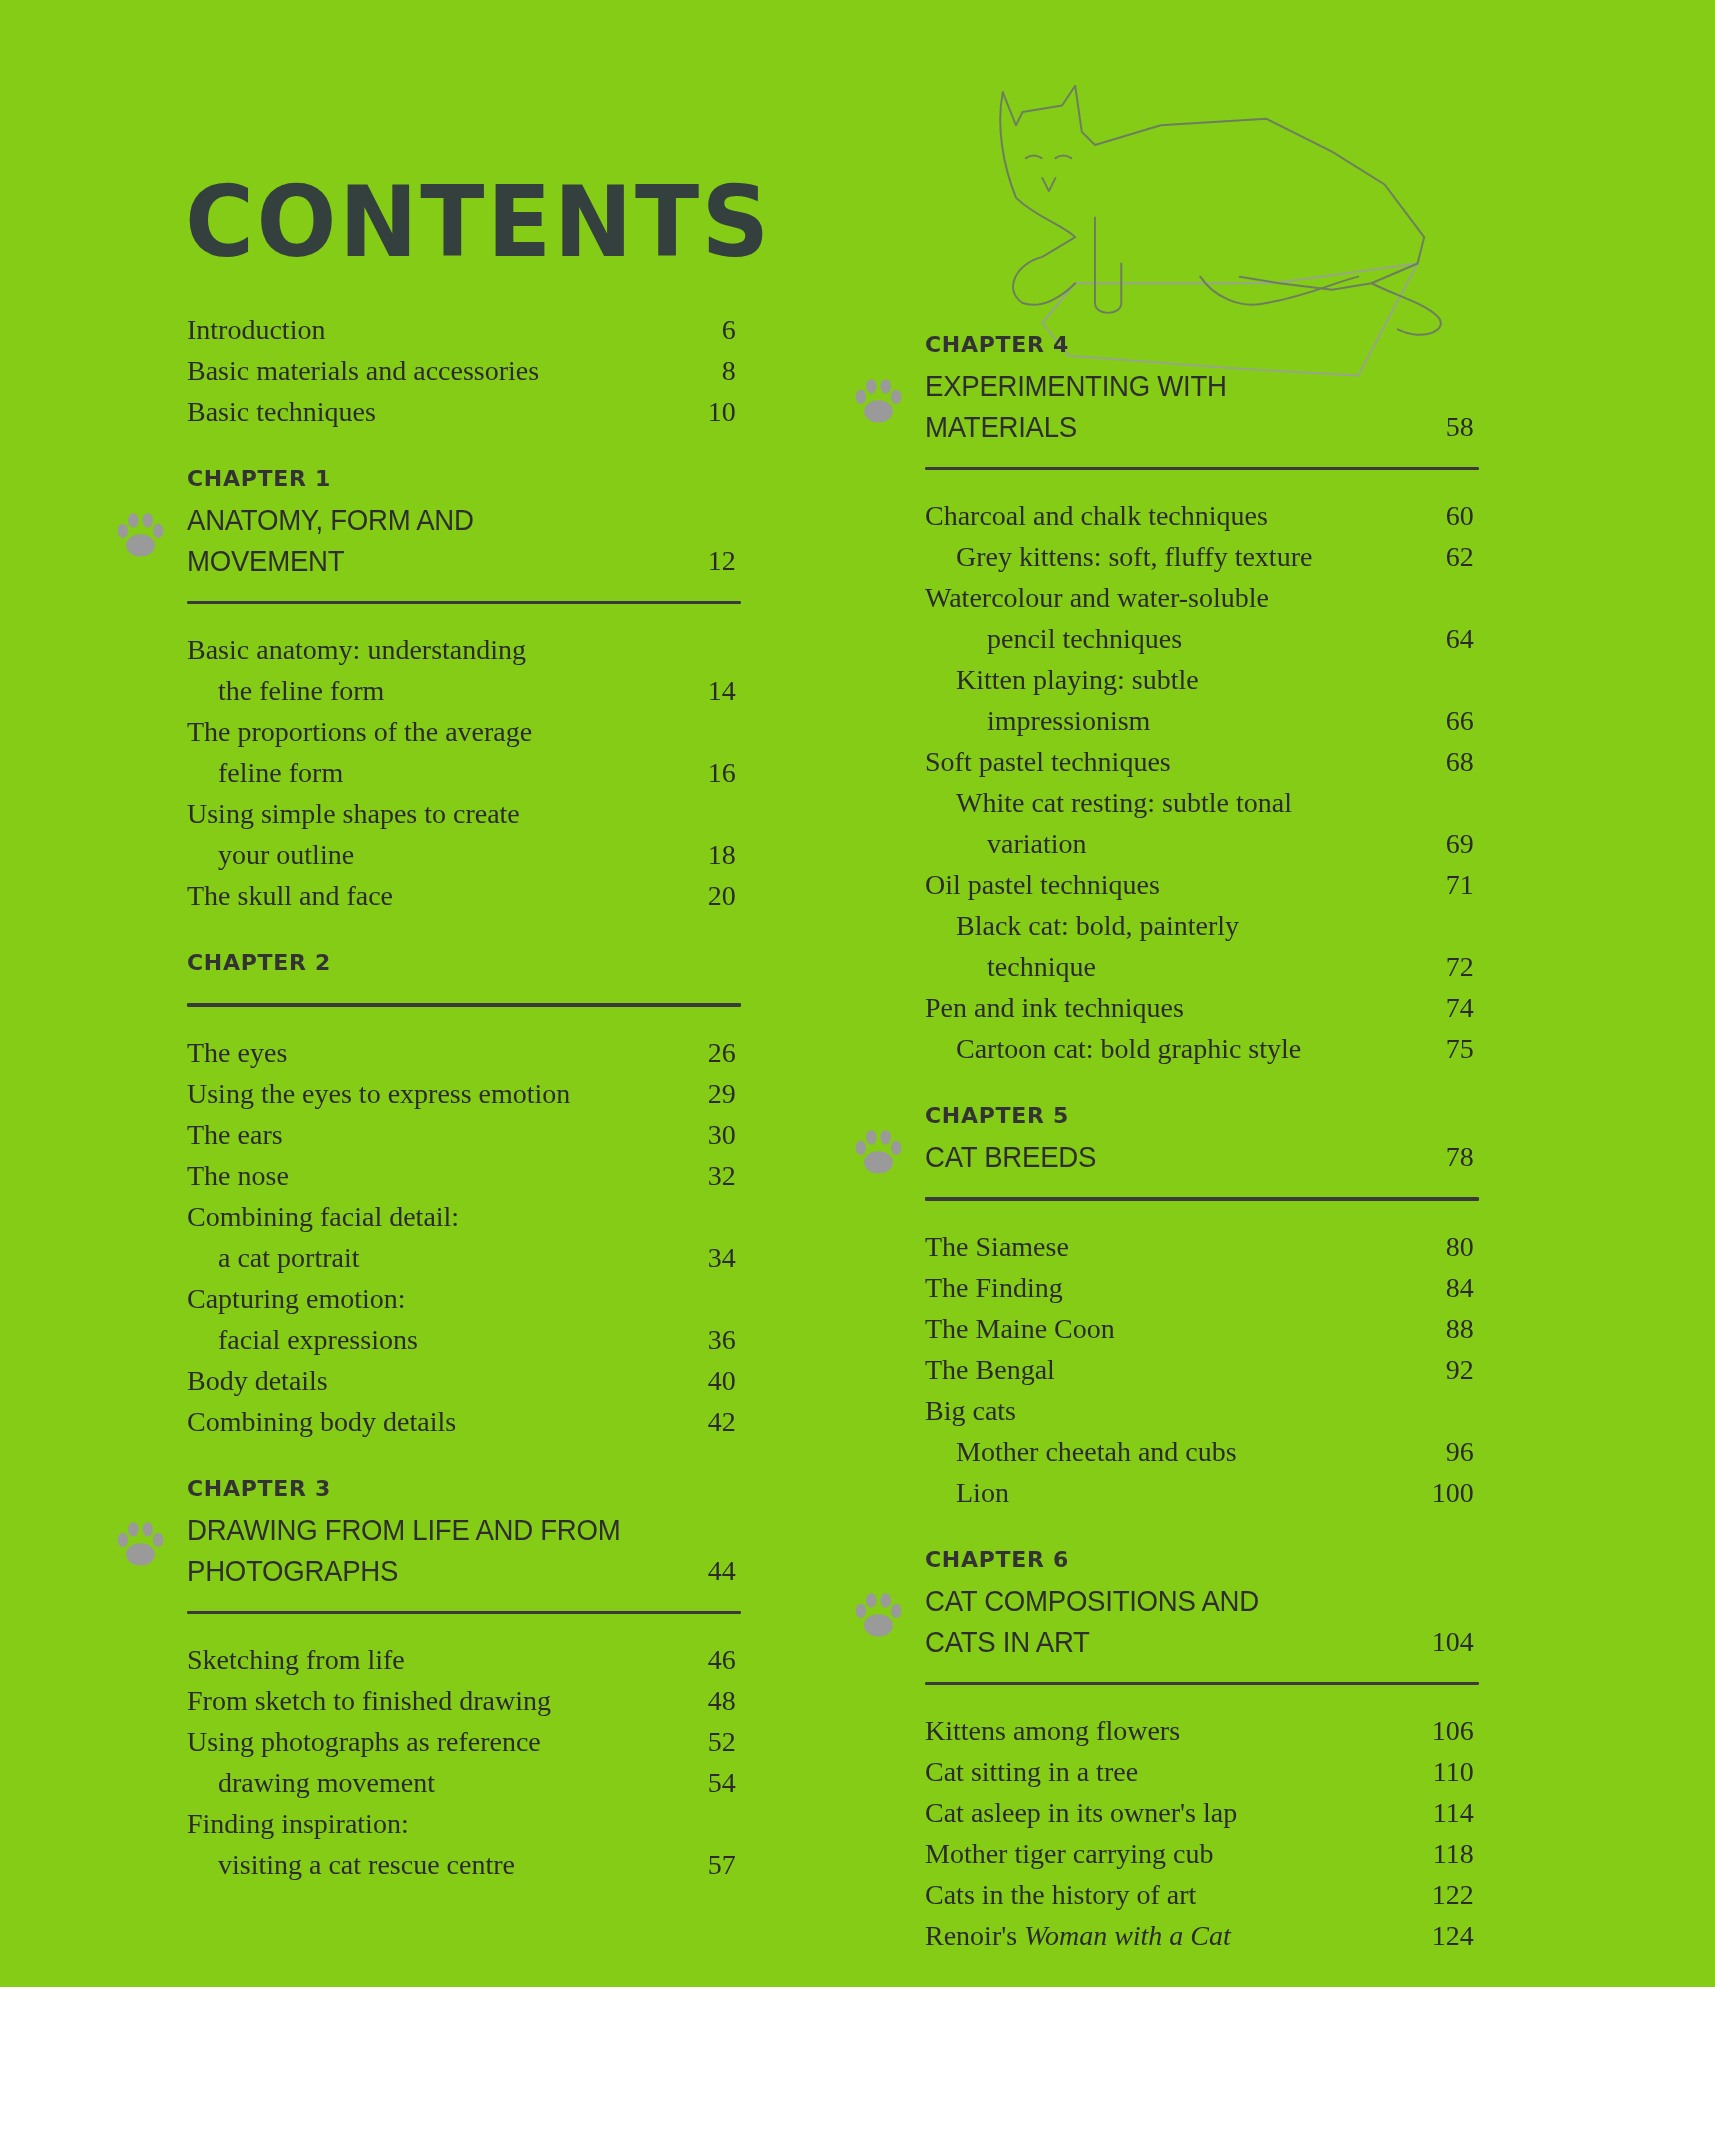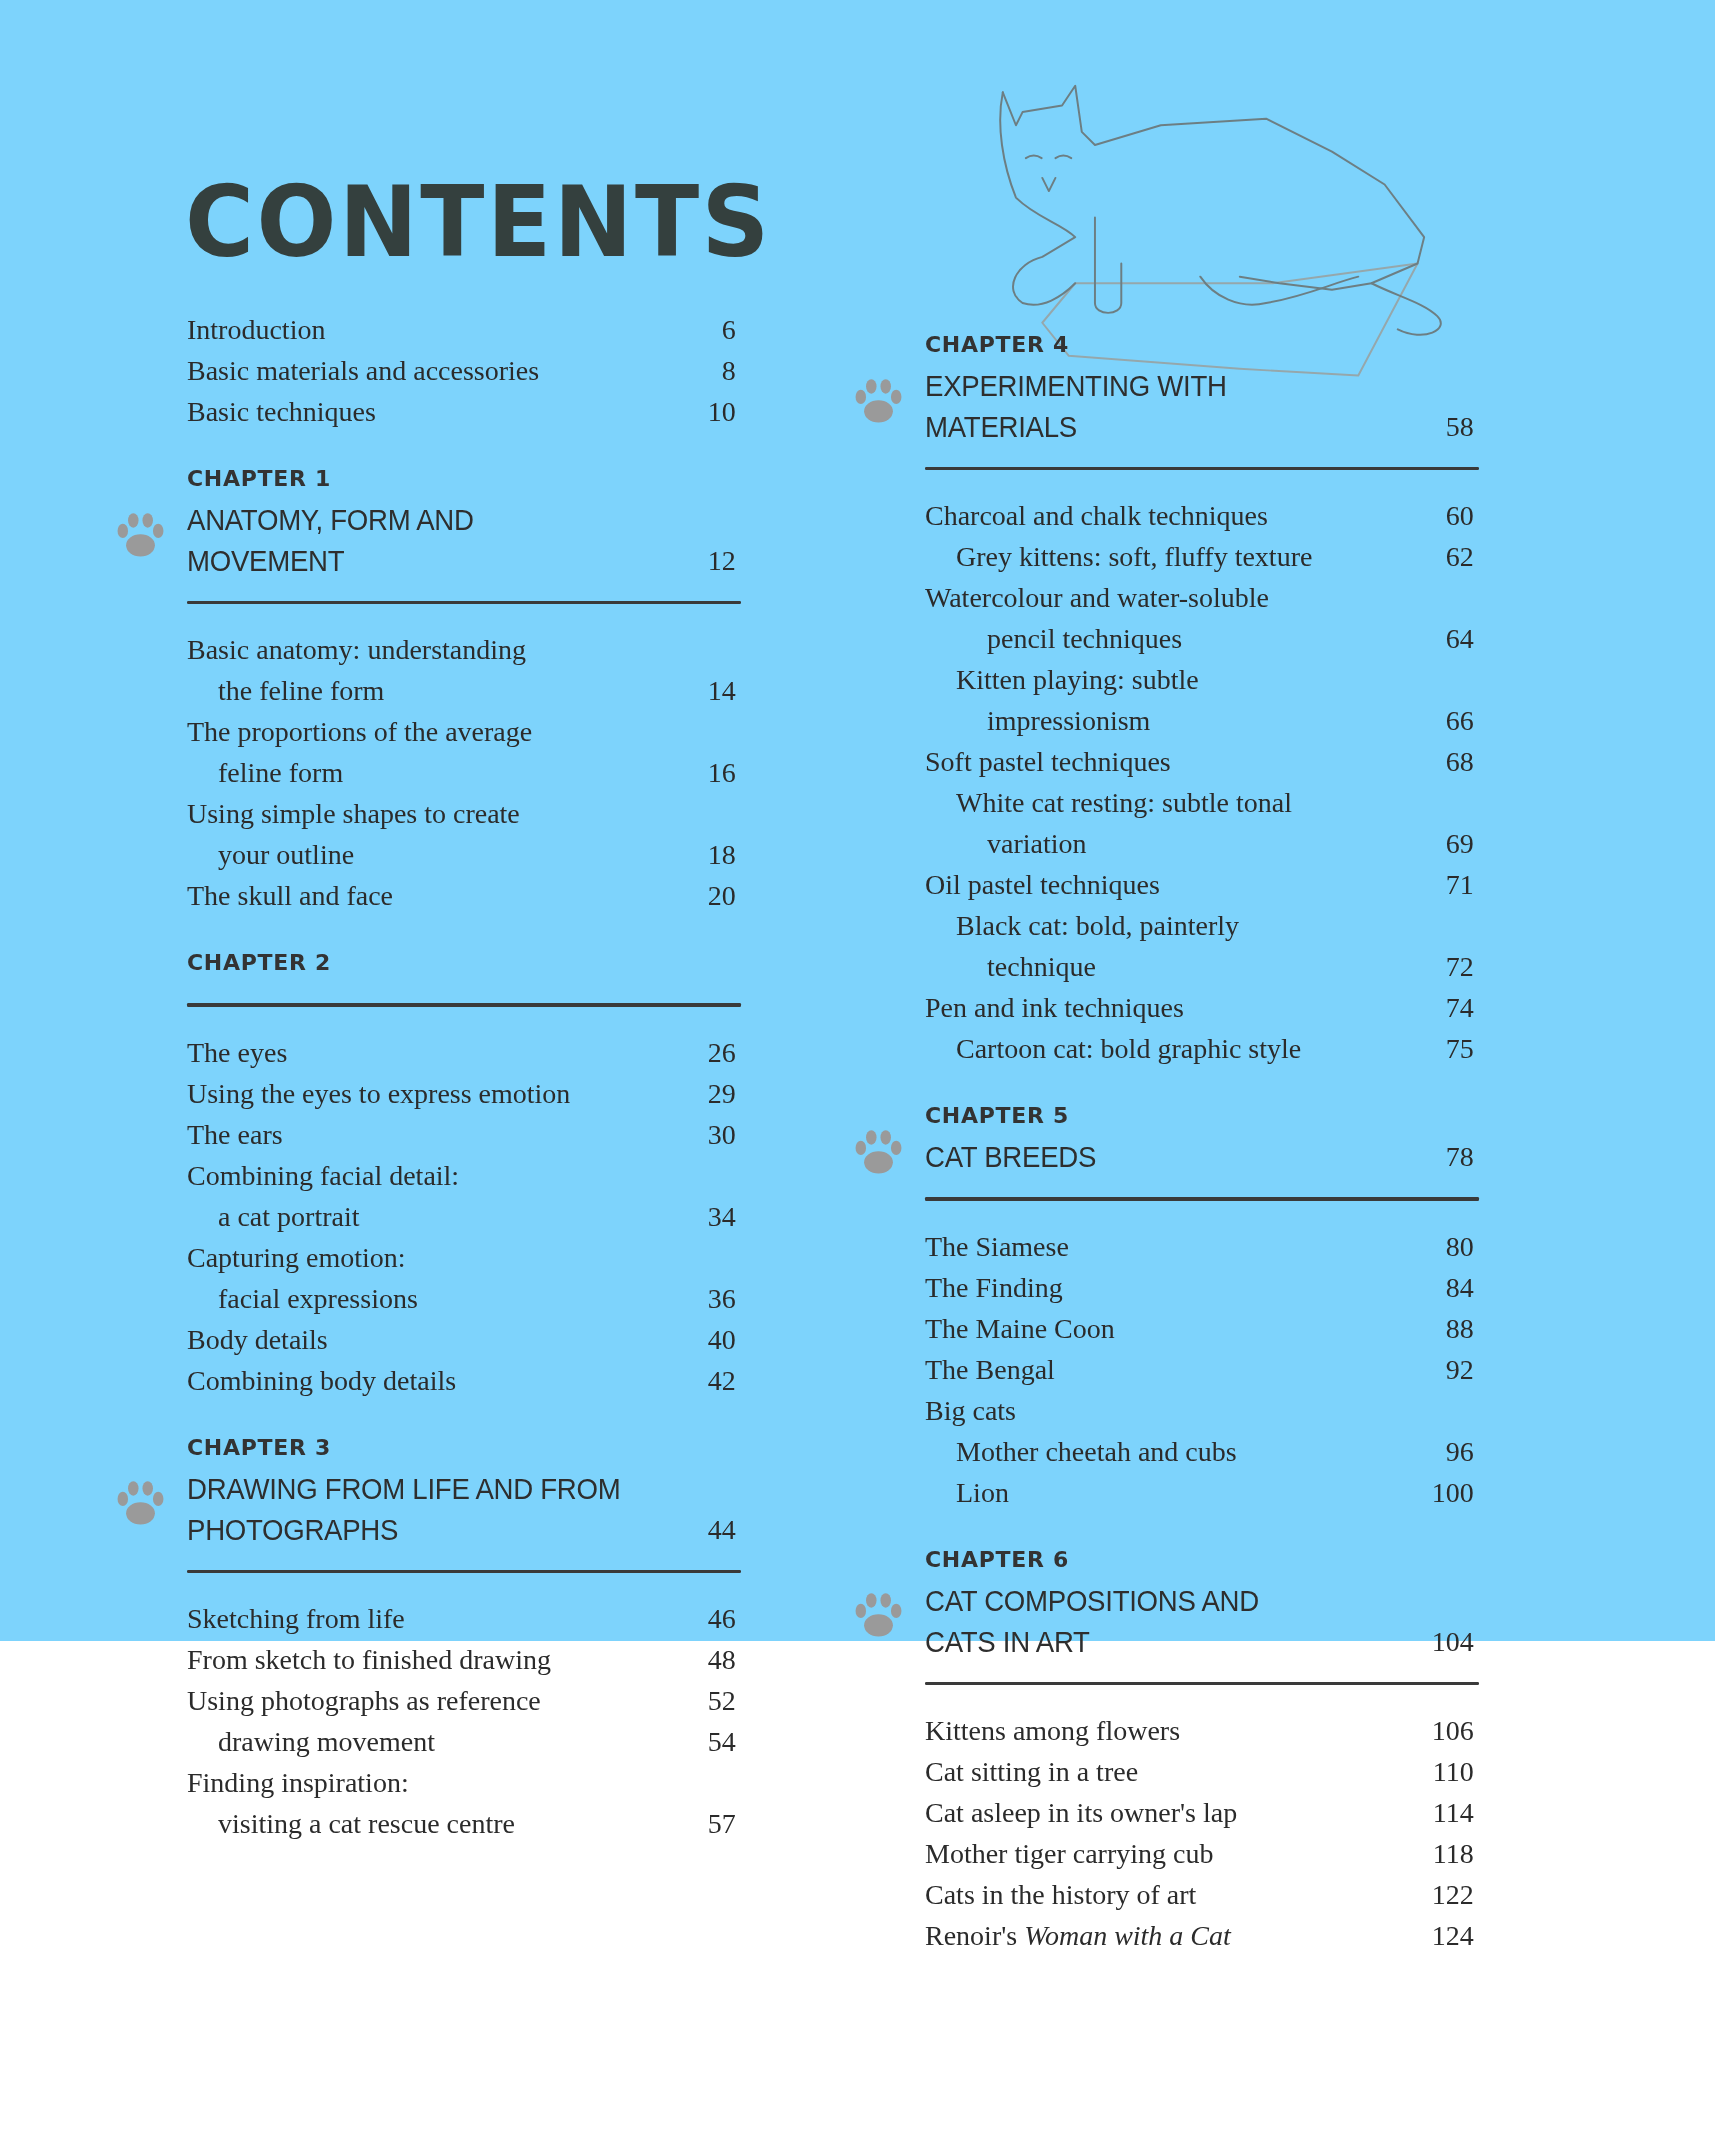--- a/index.html
+++ b/index.html
@@ -1,17 +1,17 @@
 <!DOCTYPE html>
 <html style="font-size:10.5px"><head>
 <meta charset="utf-8">
 <style>
   html, body { margin: 0; padding: 0; background: #ffffff; }
   body { width: 1716px; height: 2151px; position: relative; overflow: hidden; }
-  .page { position: absolute; left: 0; top: 0; width: 1716px; height: 1641px; background: #7dd3fc; }
+  .page { position: absolute; left: 0; top: 0; width: 1716px; height: 1987px; background: #84cc16; }
   .title {
     position: absolute; left: 185px; top: 173px;
     font-family: "DejaVu Sans", sans-serif; font-weight: bold;
     font-size: 98px; letter-spacing: 2.6px; color: #34403e; line-height: 1;
     transform: scaleX(0.96); transform-origin: left top;
   }
   .col { position: absolute; width: 554px; }
   .col.left { left: 187px; }
   .col.right { left: 925px; }
   .row {
@@ -132,20 +132,24 @@
         </div>
       <div class="row">
           <span class="t">Using the eyes to express emotion</span>
           <span class="p">29</span>
         </div>
       <div class="row">
           <span class="t">The ears</span>
           <span class="p">30</span>
         </div>
       <div class="row">
+          <span class="t">The nose</span>
+          <span class="p">32</span>
+        </div>
+      <div class="row">
           <span class="t">Combining facial detail:</span>
         </div>
       <div class="row">
           <span class="t i1">a cat portrait</span>
           <span class="p">34</span>
         </div>
       <div class="row">
           <span class="t">Capturing emotion:</span>
         </div>
       <div class="row">

